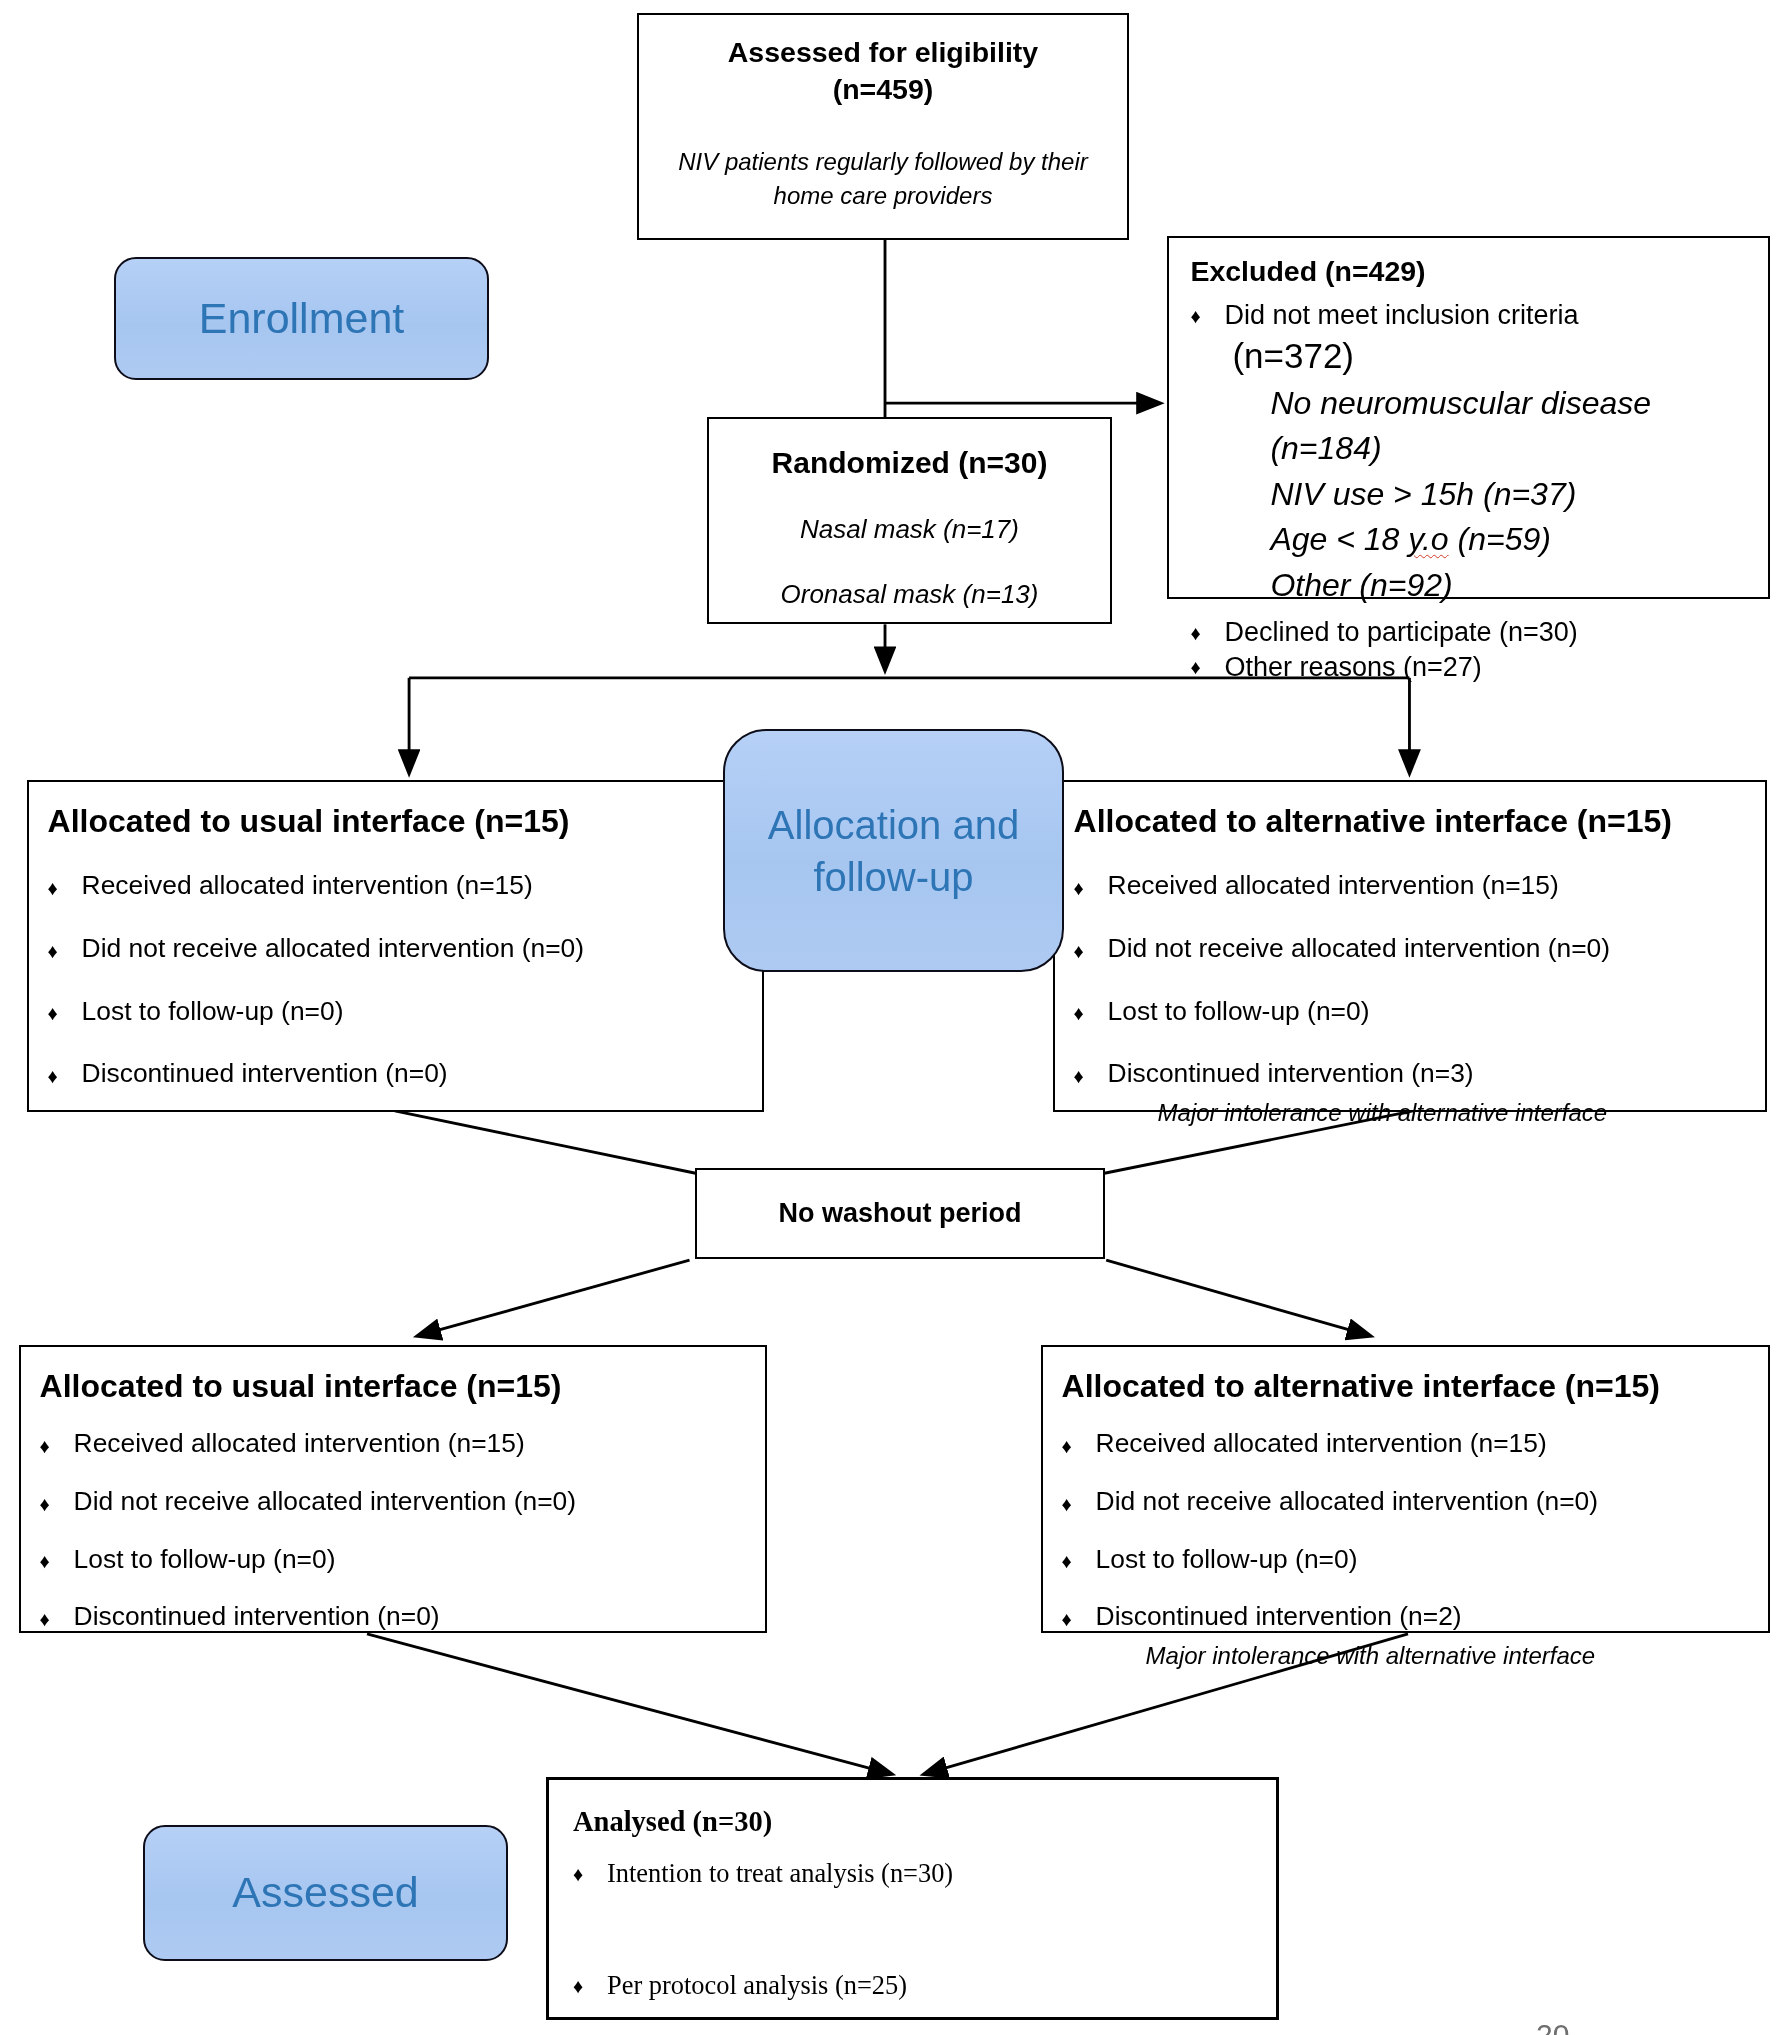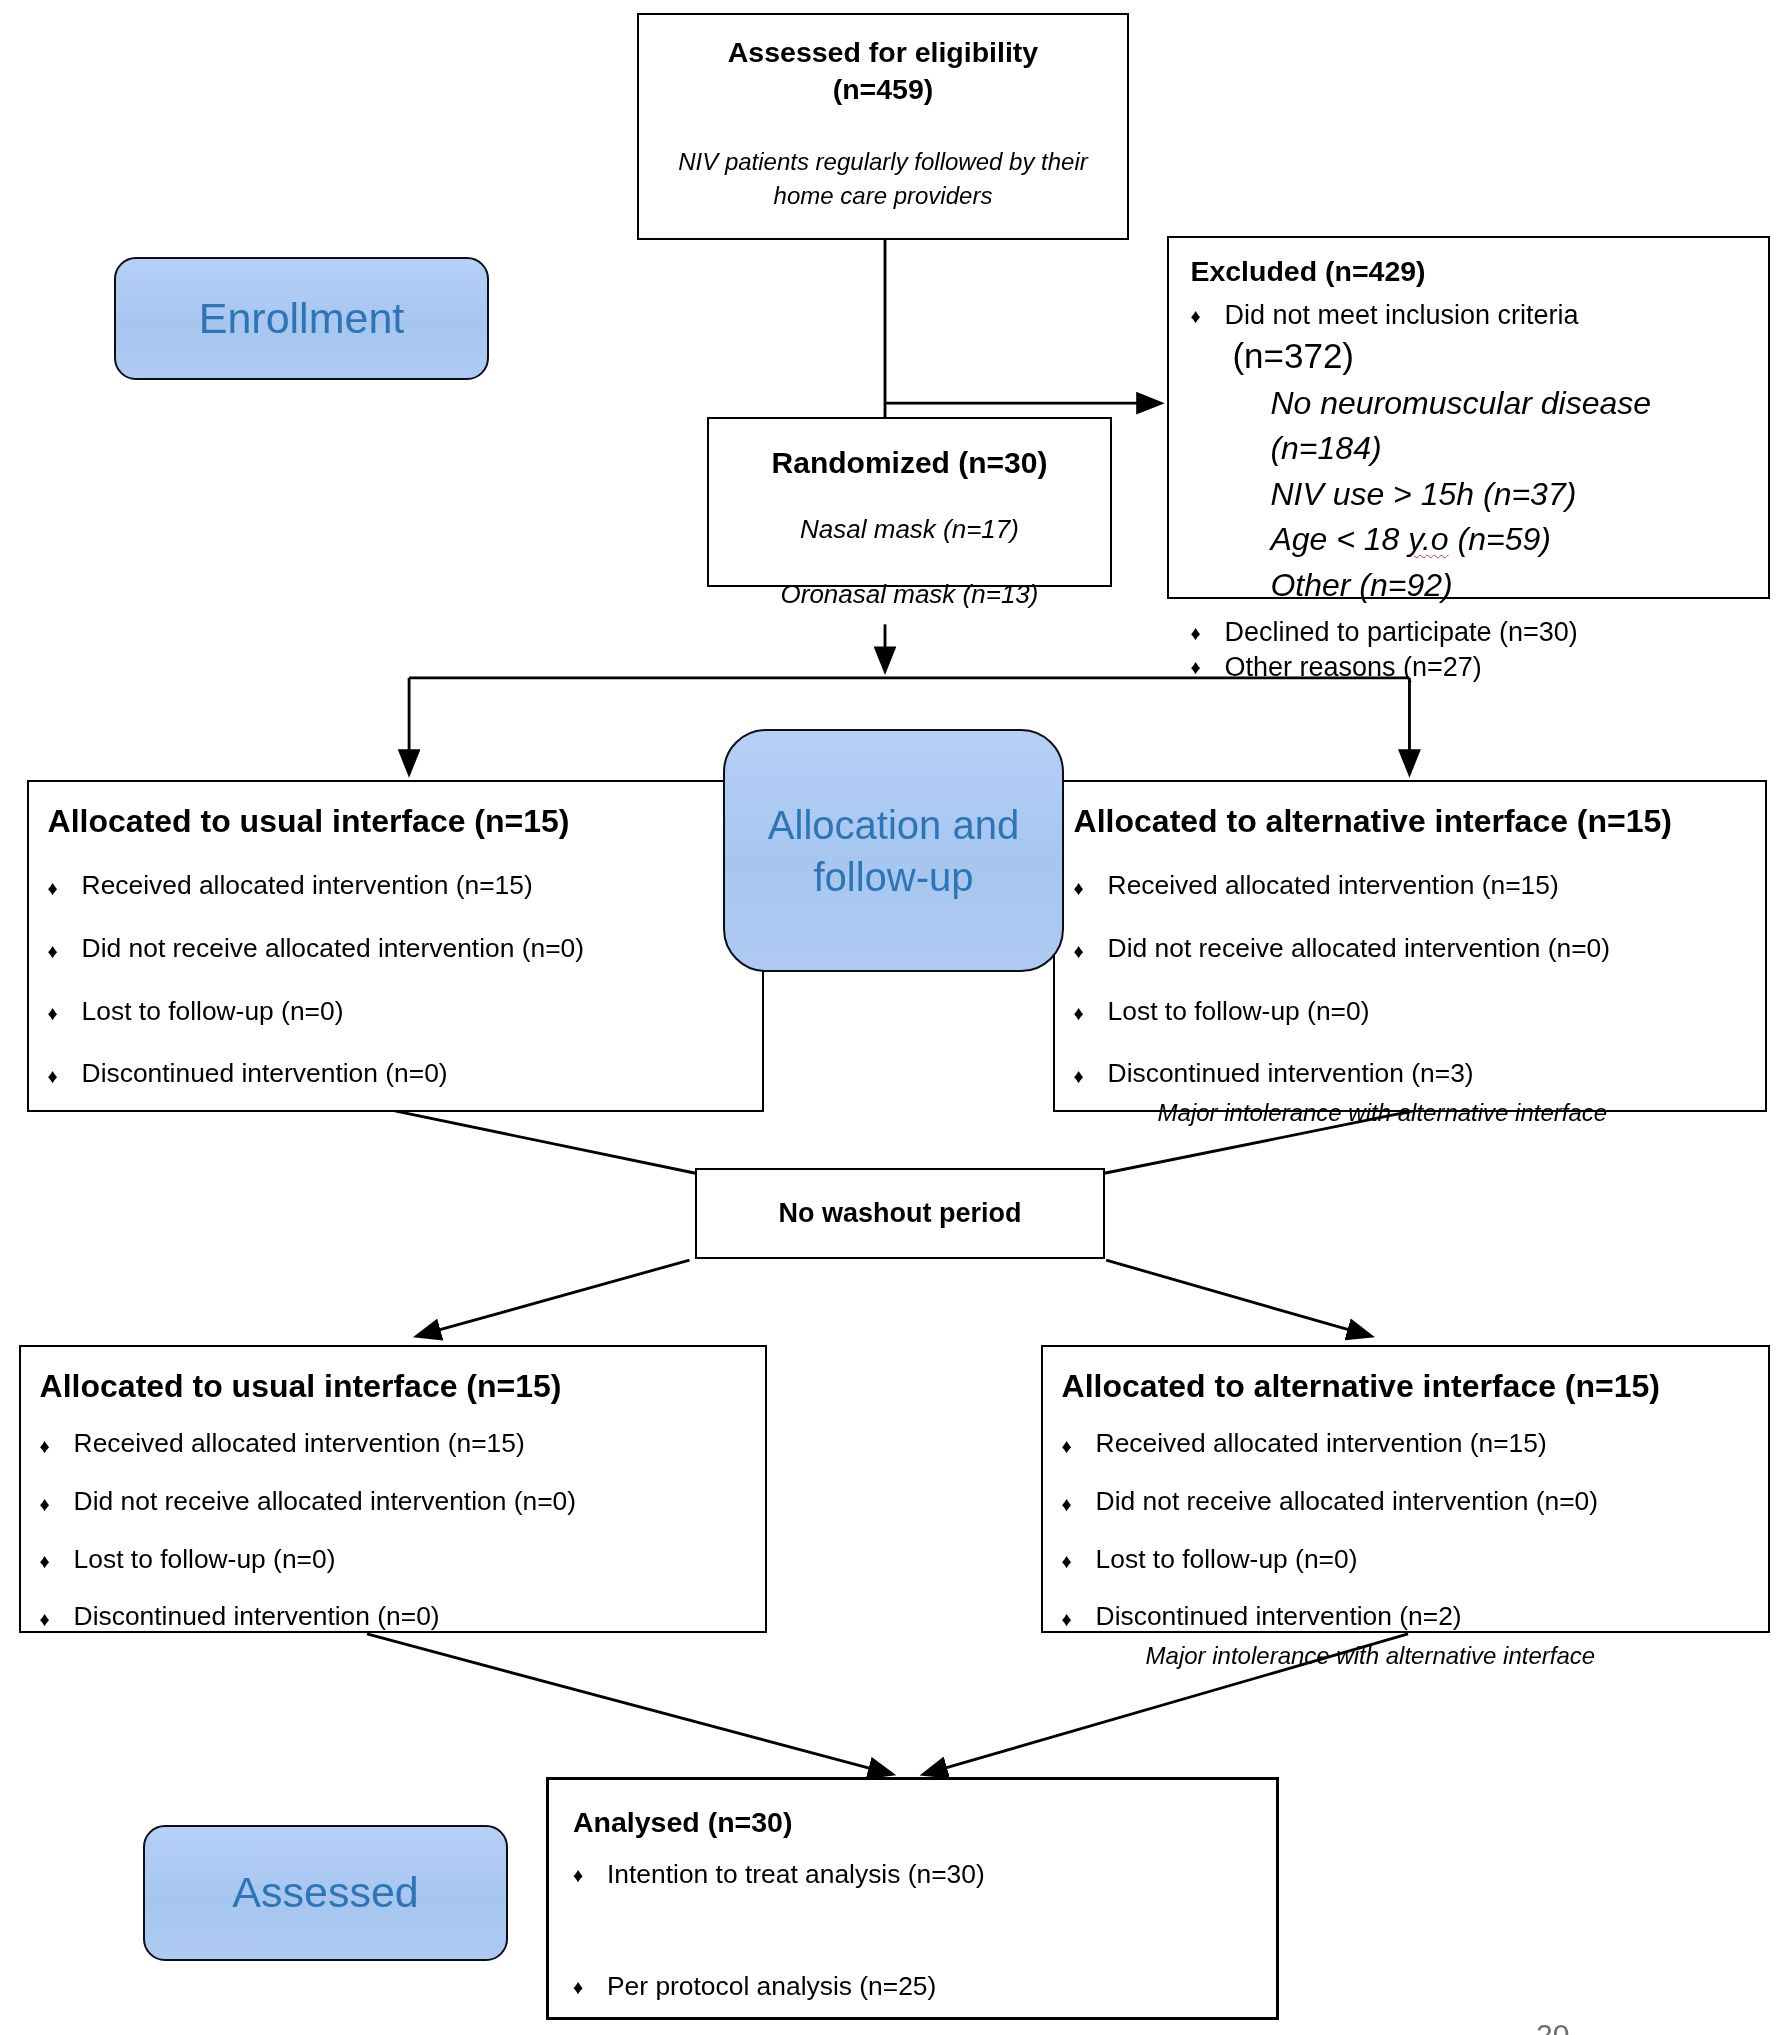--- a/index.html
+++ b/index.html
@@ -63,21 +63,21 @@
   .alloc .title{font-size:32px;font-weight:bold;margin-bottom:30px;}
   .alloc .bullet-line{font-size:26.4px;line-height:1.2;margin-bottom:31px;}
   .alloc.tight .title{margin-bottom:23px;}
   .alloc.tight .bullet-line{margin-bottom:26px;}
   .alloc .bullet-line.snug{margin-bottom:7.1px;}
   .alloc .note{font-size:24px;font-style:italic;margin-left:84px;line-height:1.3;}
 
   .washout{display:flex;align-items:center;justify-content:center;border-width:2.1px;}
   .washout .label{font-size:27px;font-weight:bold;}
 
-  .analysed{padding:26px 3px 0 24px;border-width:3.6px;}
+  .analysed{padding:26px 3px 0 24px;border-width:3.6px;font-family:Liberation Serif, serif;}
   .analysed .title{font-size:28.5px;font-weight:bold;margin-bottom:18.6px;}
   .analysed .bullet-line{font-size:26.4px;line-height:1.25;}
   .analysed .gap{height:79px;}
 
   .page-number{
     position:absolute;left:1536px;top:2018px;
     font-size:30px;color:#6f6f6f;z-index:4;
   }
 </style>
 </head>
@@ -129,21 +129,21 @@
     <div class="bullet-line">
       <span class="bullet-glyph">♦</span>
       <span>Declined to participate (n=30)</span>
     </div>
     <div class="bullet-line">
       <span class="bullet-glyph">♦</span>
       <span>Other reasons (n=27)</span>
     </div>
   </div>
 
-  <div class="flowbox randomized center" style="left:707px;top:417px;width:405px;height:170px;">
+  <div class="flowbox randomized center" style="left:707px;top:417px;width:405px;height:207px;">
     <div class="title">Randomized (n=30)</div>
     <div class="arm">Nasal mask (n=17)</div>
     <div class="arm">Oronasal mask (n=13)</div>
   </div>
 
   <div class="flowbox alloc" style="left:27px;top:780px;width:737px;height:332px;">
     <div class="title">Allocated to usual interface (n=15)</div>
     <div class="bullet-line">
       <span class="bullet-glyph">♦</span>
       <span>Received allocated intervention (n=15)</span>

